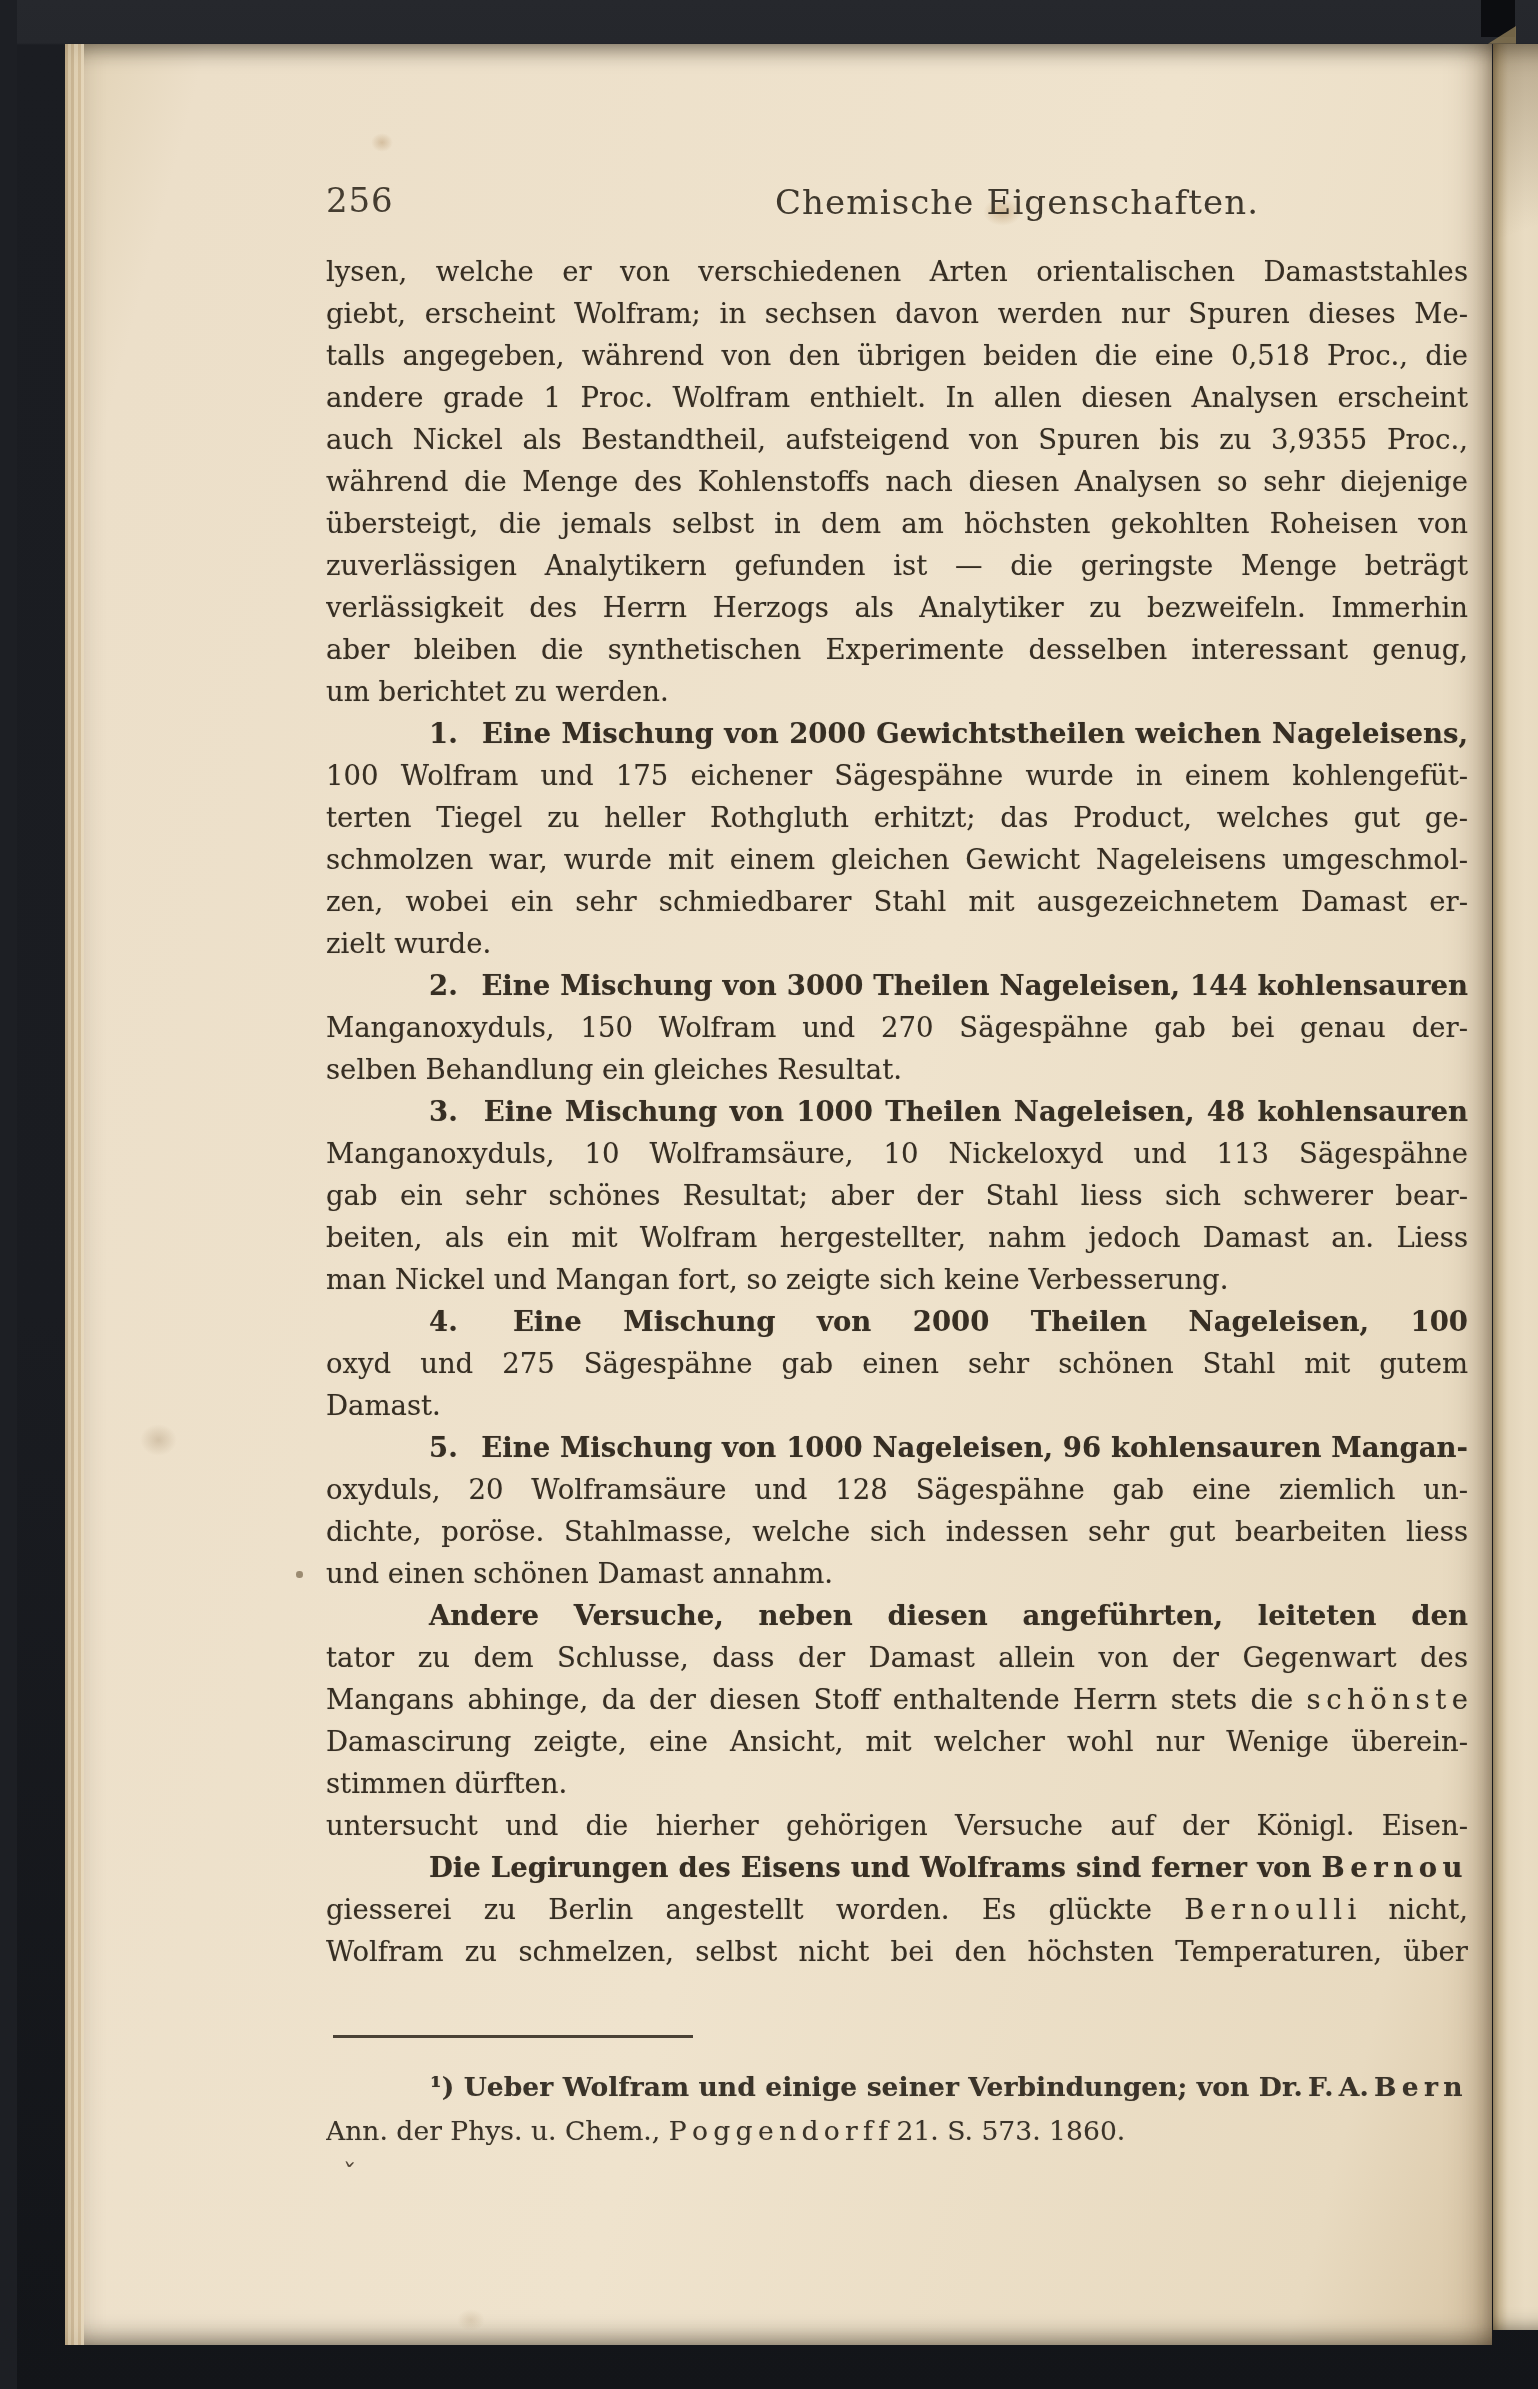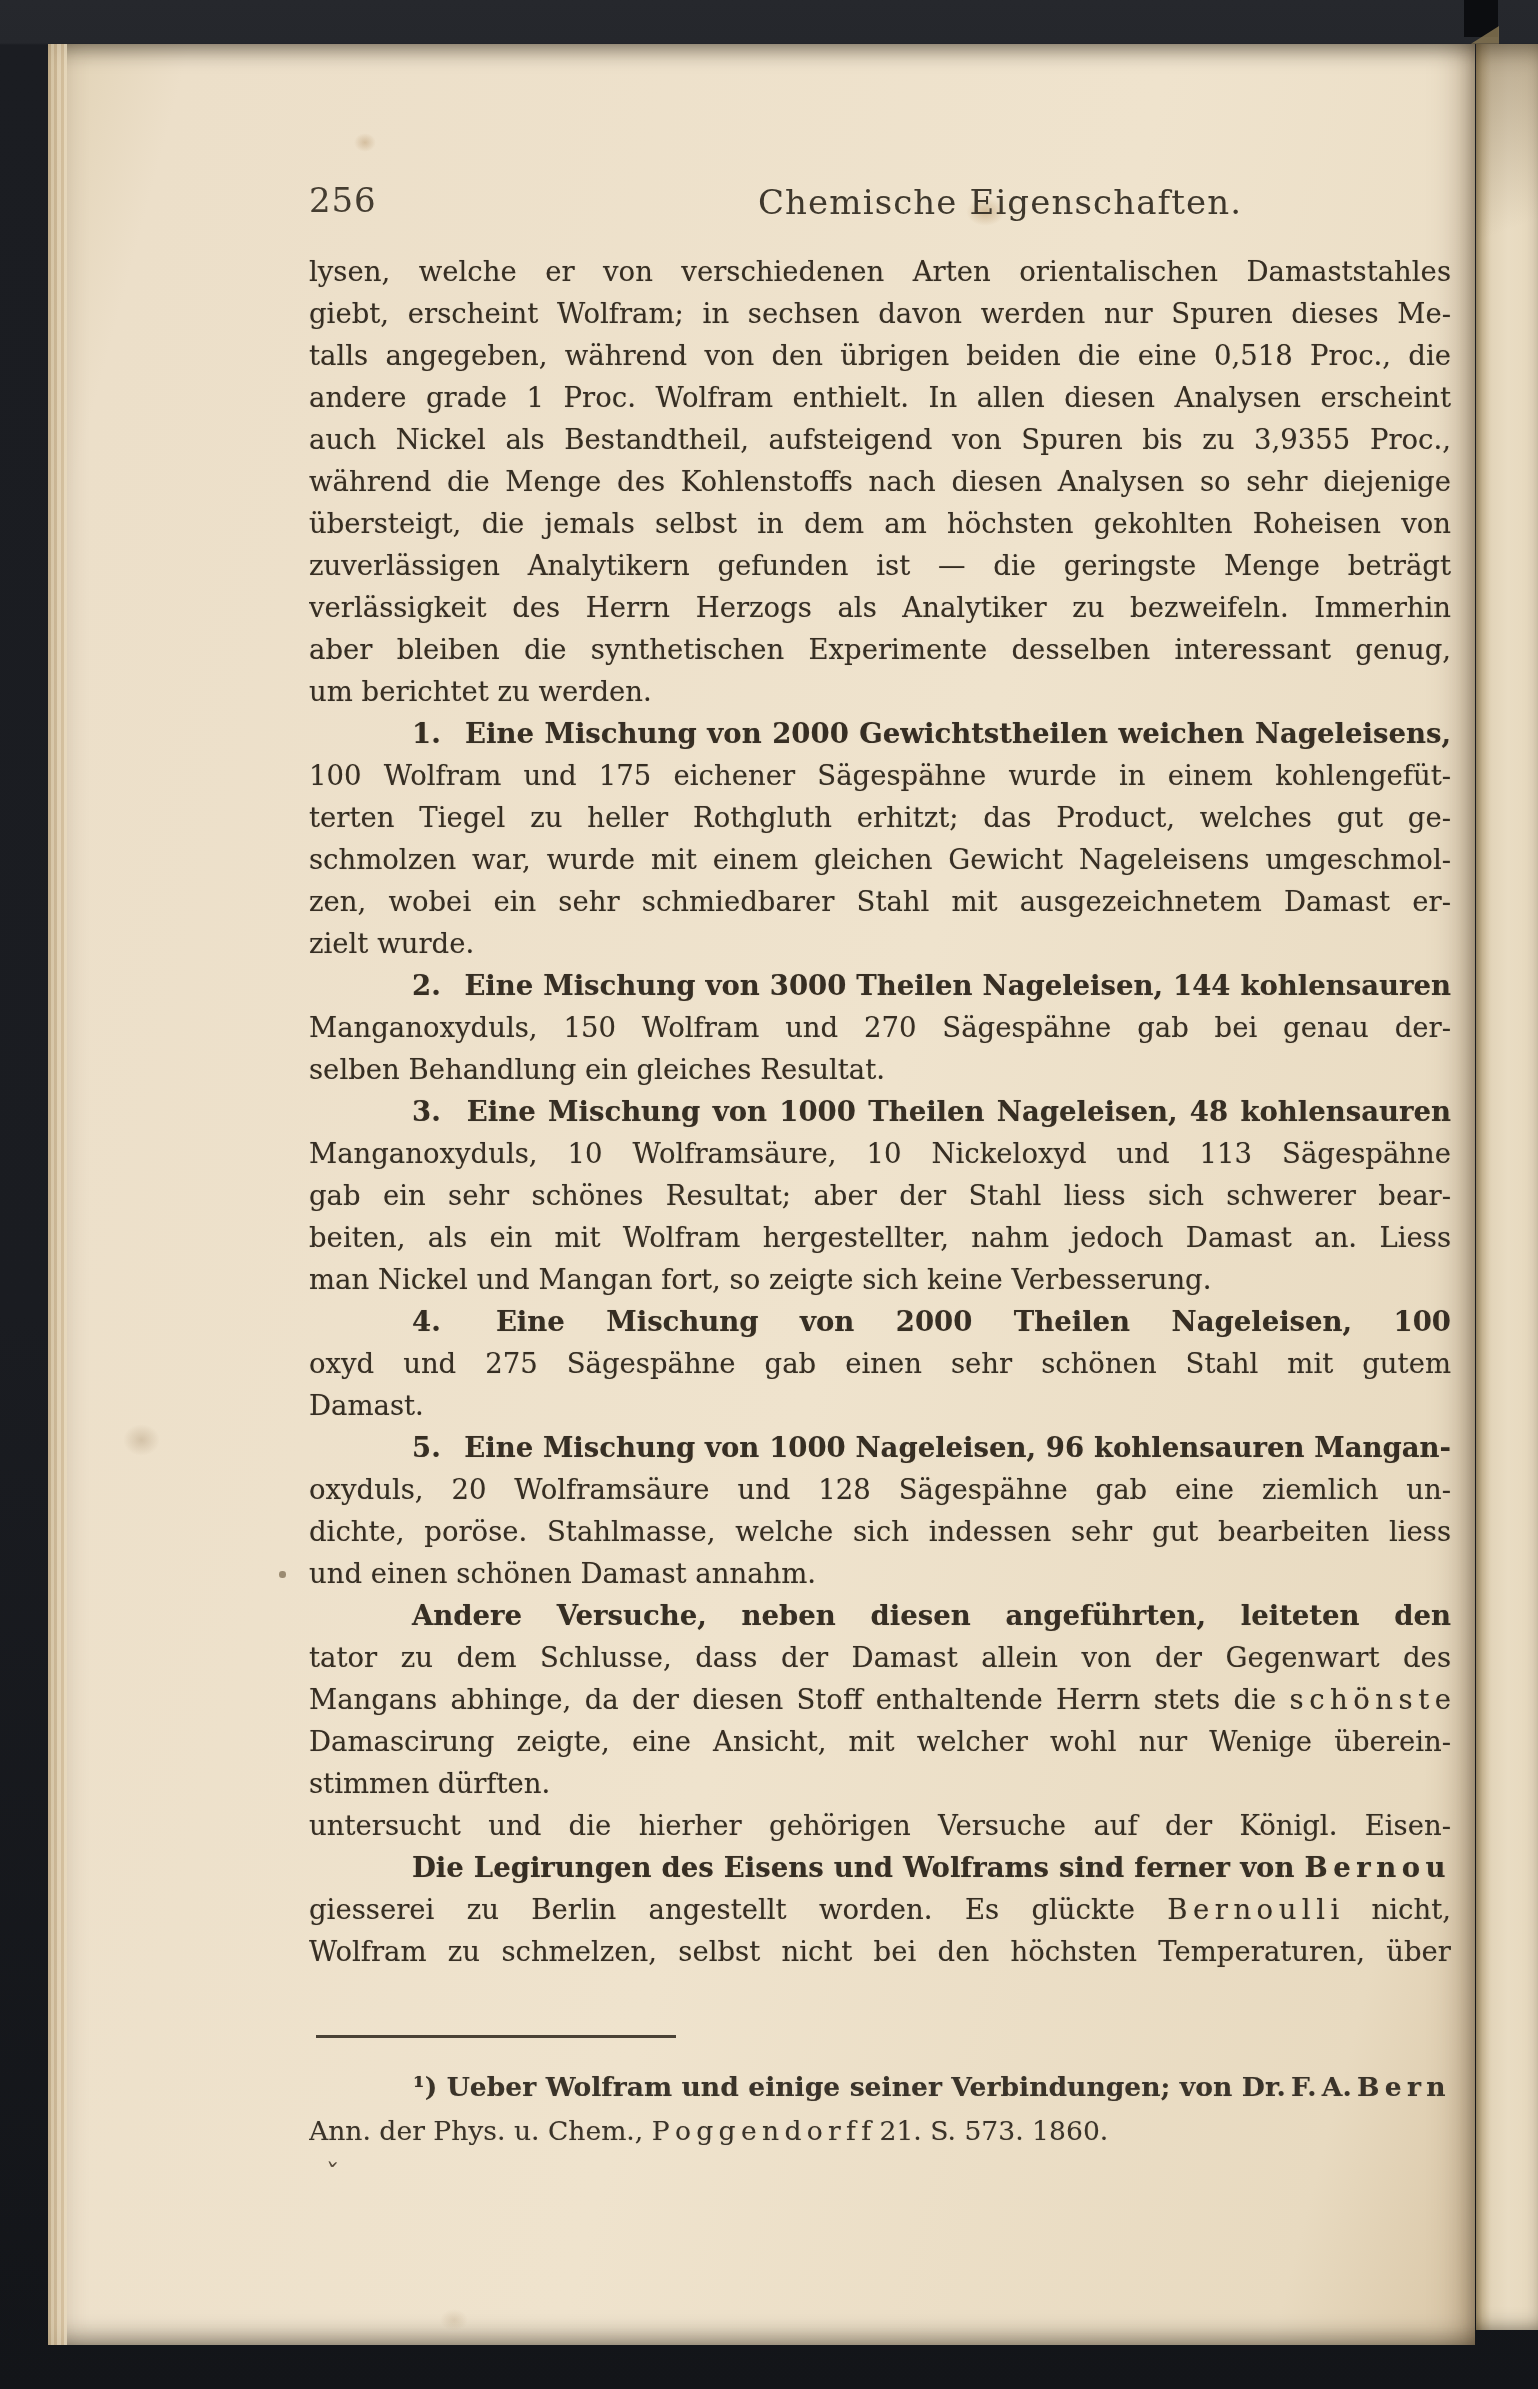--- a/index.html
+++ b/index.html
@@ -3,20 +3,21 @@
 <meta charset="utf-8">
 <style>
   html,body{margin:0;padding:0;}
   body{
     width:1538px;height:2389px;position:relative;overflow:hidden;
     font-family:"DejaVu Serif","Liberation Serif",serif;
     background:#1d1f24;
   }
   .scene{position:absolute;inset:0;
     background:linear-gradient(180deg,#26282d 0px,#25272c 43px,#1b1d22 45px,#1a1c21 55%,#131519 100%);
+    margin-left:17px;
   }
   
   .notch{position:absolute;left:1464px;top:0;width:34px;height:37px;background:#0c0d10;}
   .headband{position:absolute;left:1471px;top:26px;width:28px;height:17.7px;background:#8c7a55;
     clip-path:polygon(0 100%,100% 0,100% 100%);opacity:.8;}
   
   .page{
     position:absolute;left:48px;top:44px;width:1427px;height:2301px;
     background:linear-gradient(105deg,#e0d1b4 0%,#ecdfc9 7%,#efe3cd 55%,#e8dac0 90%,#d9c6a6 100%);
     box-shadow:

